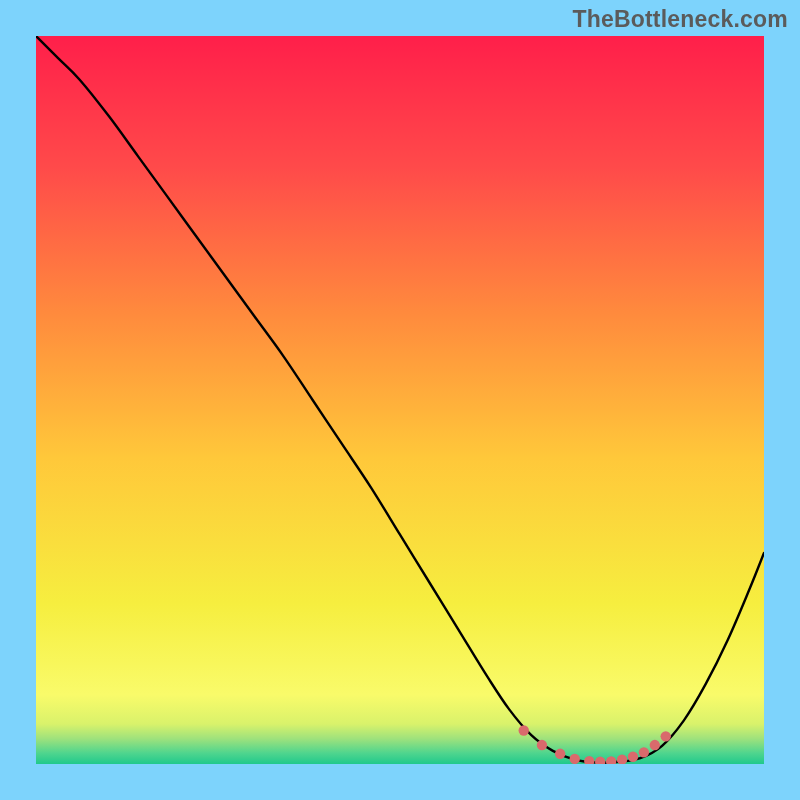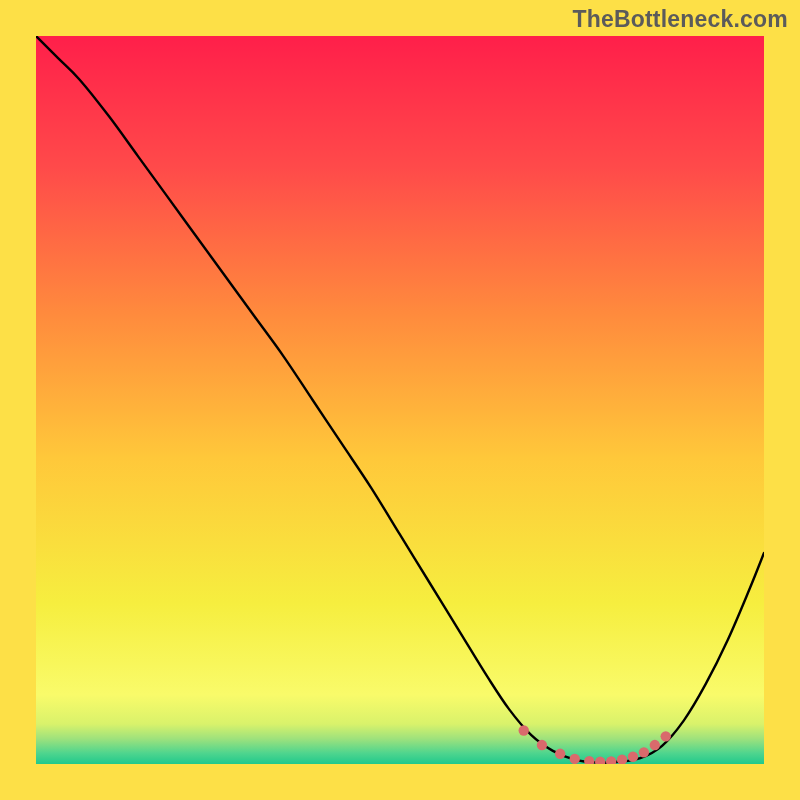--- a/index.html
+++ b/index.html
@@ -8,21 +8,21 @@
     width: 800px;
     height: 800px;
     background: #000;
     overflow: hidden;
     font-family: Arial, Helvetica, sans-serif;
   }
   .outer {
     position: relative;
     width: 800px;
     height: 800px;
-    background: #fde047;
+    background: #7dd3fc;
   }
   .watermark {
     position: absolute;
     top: 6px;
     right: 12px;
     color: #5b5b5b;
     font-size: 23px;
     font-weight: bold;
     letter-spacing: 0.2px;
     z-index: 5;

